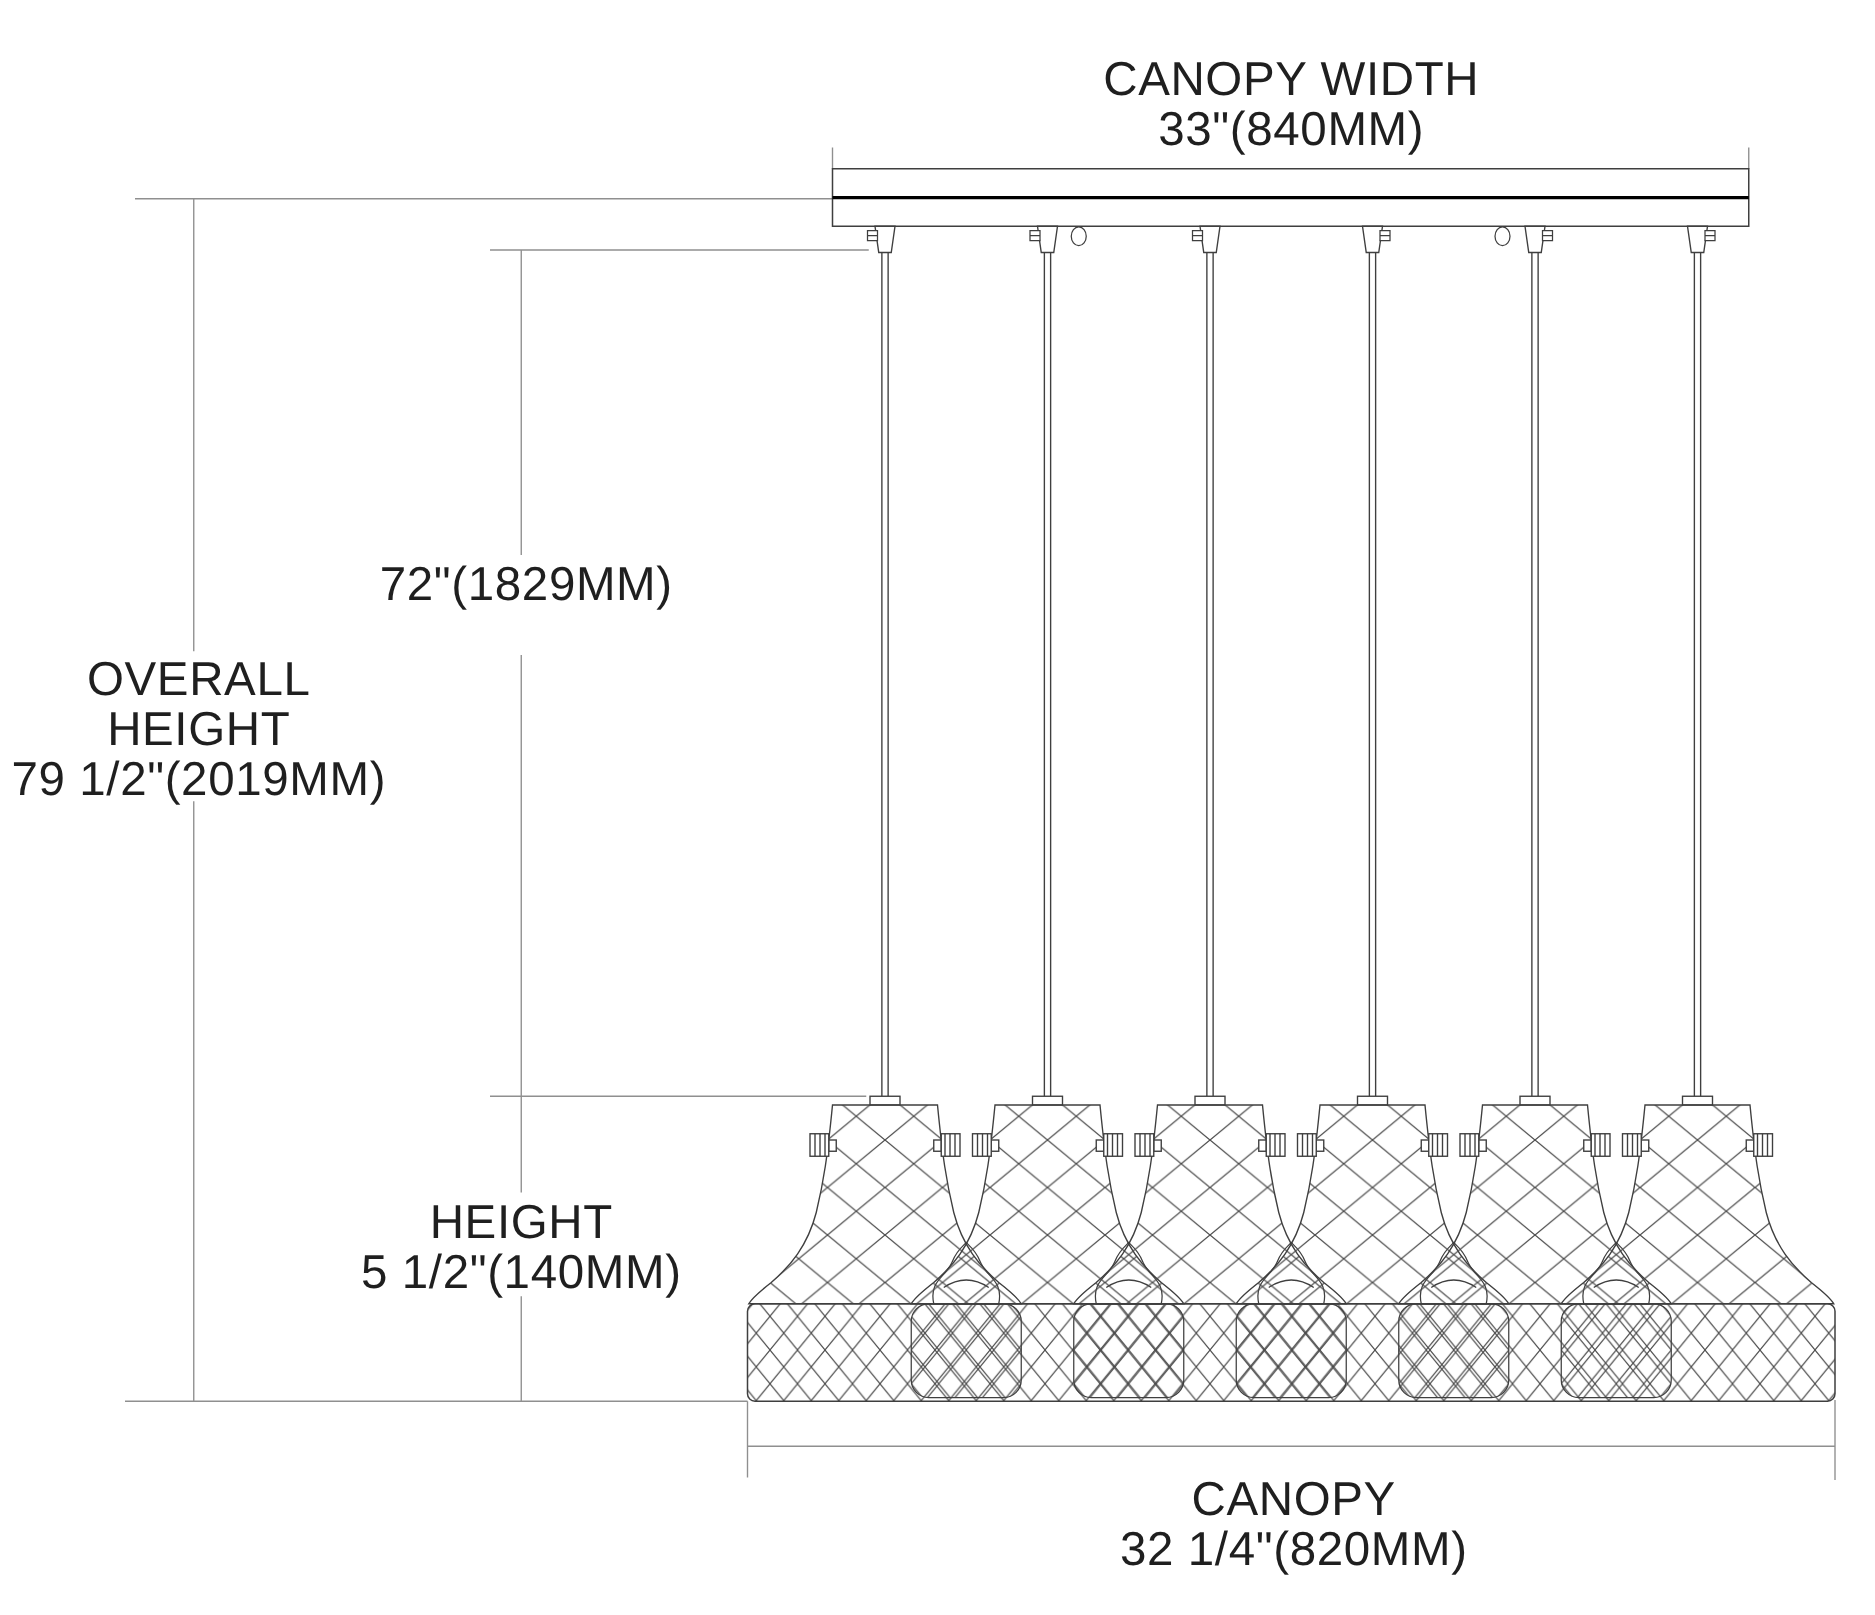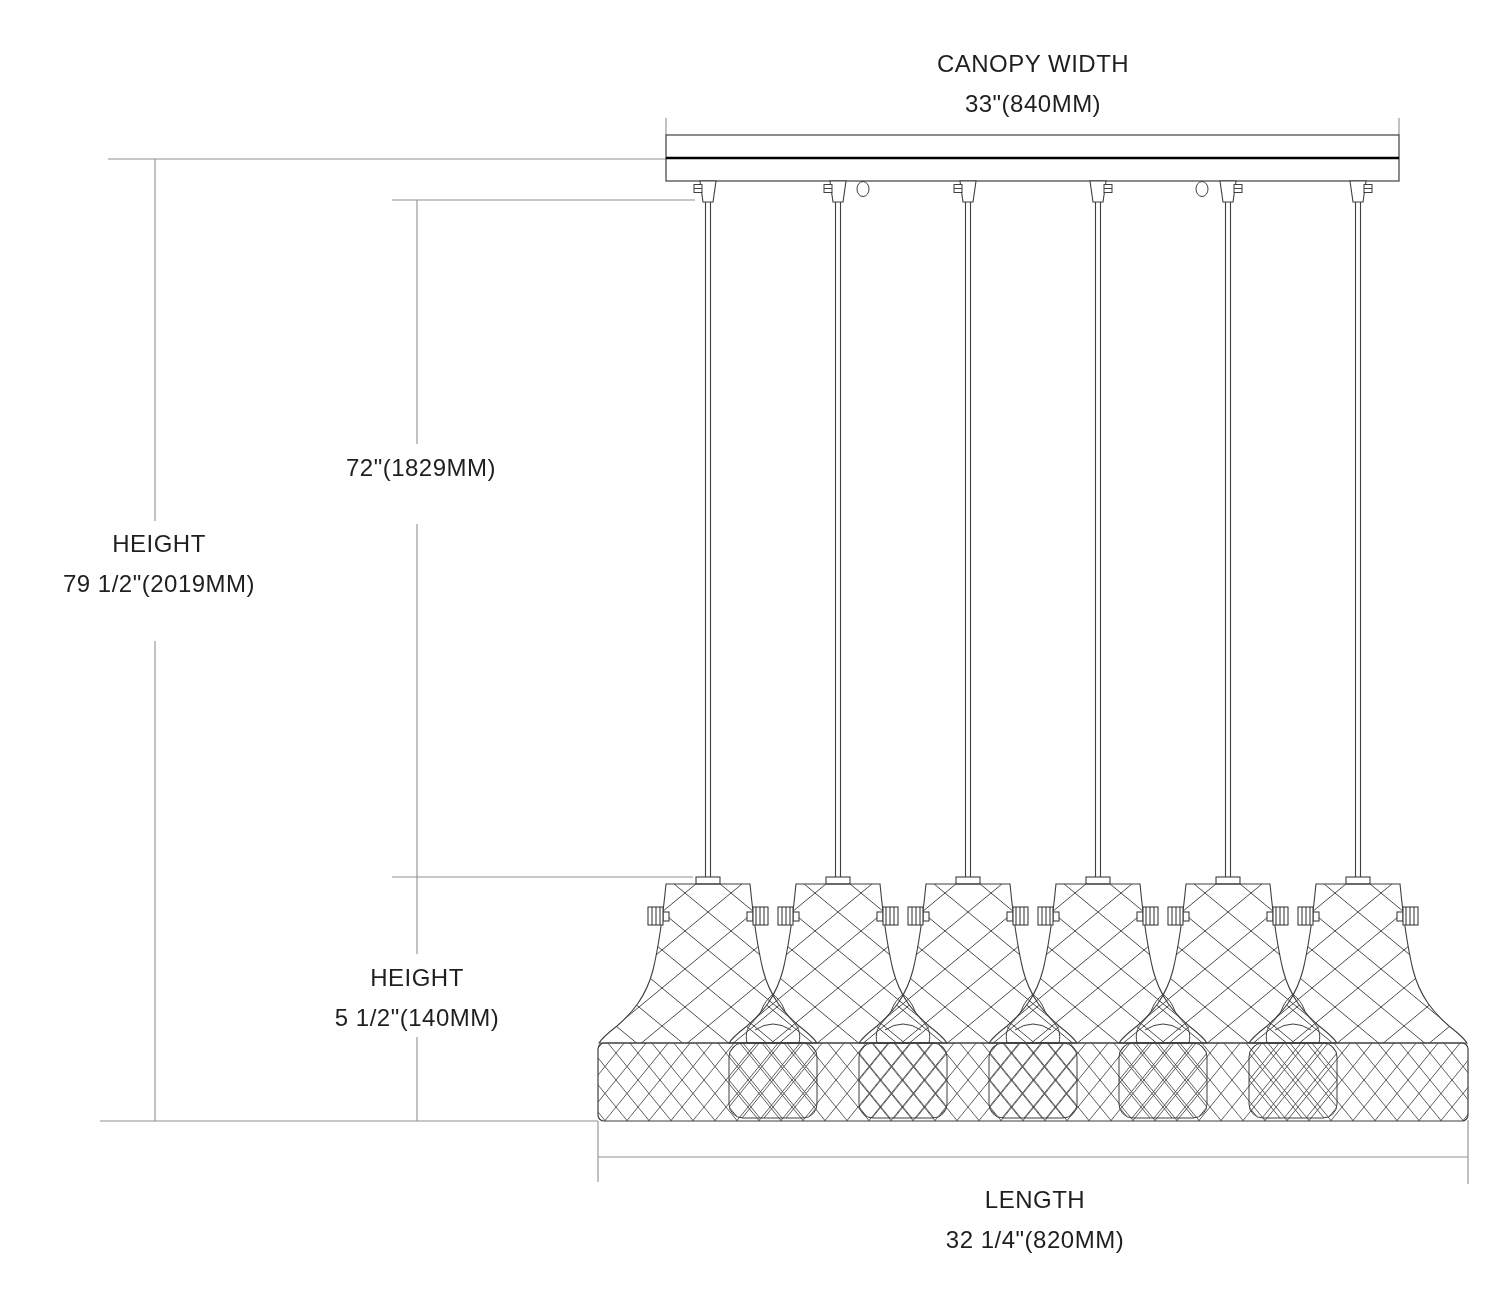--- a/index.html
+++ b/index.html
@@ -9,21 +9,21 @@
     background:#ffffff;
     overflow:hidden;
     font-family:"Liberation Sans", sans-serif;
   }
   .art{position:absolute;left:0;top:0;}
   .dim-label{
     position:absolute;
     transform:translateX(-50%);
     text-align:center;
     color:#1f1f1f;
-    font-size:24px;
+    font-size:38px;
     line-height:40px;
     letter-spacing:0.5px;
     white-space:nowrap;
   }
 </style>
 </head>
 <body>
 
 <div class="stage">
 
@@ -139,27 +139,28 @@
   <div class="dim-label" style="left:1033px;top:44px">
     <div>CANOPY WIDTH</div>
     <div>33"(840MM)</div>
   </div>
 
   <div class="dim-label" style="left:421px;top:448px">
     <div>72"(1829MM)</div>
   </div>
 
   <div class="dim-label" style="left:159px;top:524px">
+    <div>OVERALL</div>
     <div>HEIGHT</div>
     <div>79 1/2"(2019MM)</div>
   </div>
 
   <div class="dim-label" style="left:417px;top:958px">
     <div>HEIGHT</div>
     <div>5 1/2"(140MM)</div>
   </div>
 
   <div class="dim-label" style="left:1035px;top:1180px">
-    <div>LENGTH</div>
+    <div>CANOPY</div>
     <div>32 1/4"(820MM)</div>
   </div>
 
 </div>
 
 </body></html>

